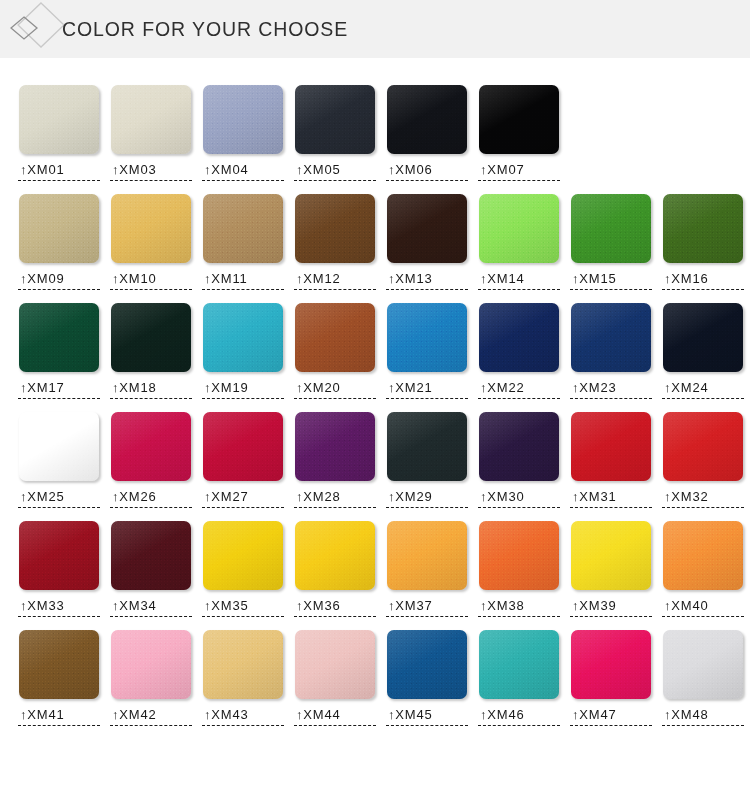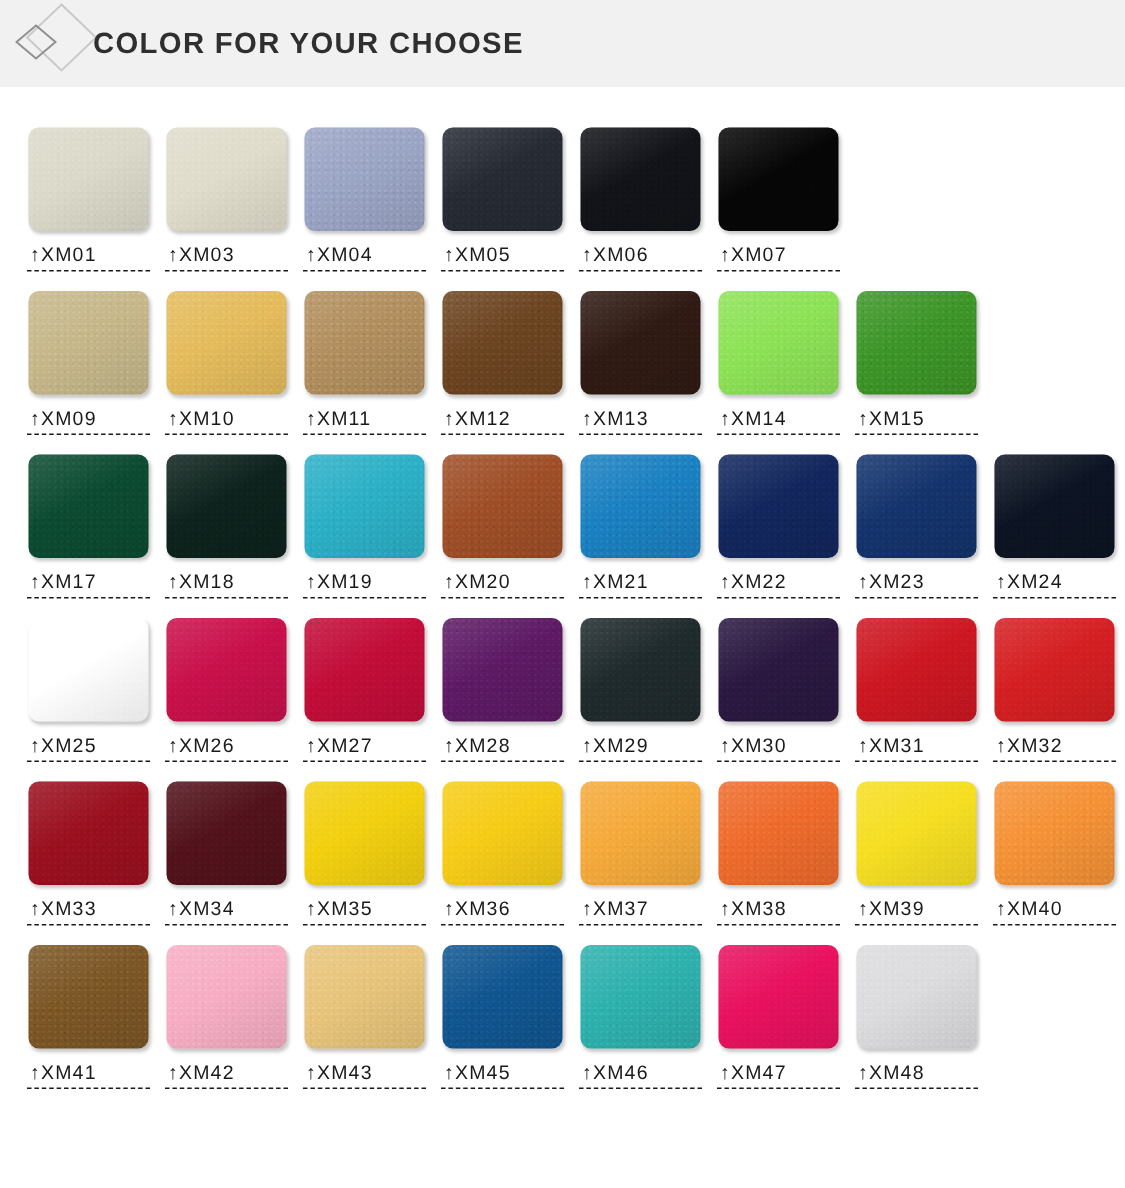--- a/index.html
+++ b/index.html
@@ -37,21 +37,21 @@
     pointer-events: none;
   }
 
   .header-title {
     position: absolute;
     left: 62px;
     top: 0;
     height: 58px;
     line-height: 58px;
     font-size: 19.5px;
-    font-weight: bold;
+    font-weight: normal;
     letter-spacing: 0.9px;
     color: #2f2f2f;
     white-space: nowrap;
     font-family: "Liberation Sans", sans-serif;
     text-align: center;
   }
 
   
   .grid {
     position: relative;
@@ -188,20 +188,24 @@
         <div class="label">↑XM13</div>
       </div>
       <div class="cell">
         <div class="swatch" style="background-color: rgb(140, 226, 86);"></div>
         <div class="label">↑XM14</div>
       </div>
       <div class="cell">
         <div class="swatch" style="background-color: rgb(61, 148, 40);"></div>
         <div class="label">↑XM15</div>
       </div>
+      <div class="cell">
+        <div class="swatch" style="background-color: rgb(63, 107, 29);"></div>
+        <div class="label">↑XM16</div>
+      </div>
     </div>
 
     <div class="grid-row">
       <div class="cell">
         <div class="swatch" style="background-color: rgb(12, 74, 49);"></div>
         <div class="label">↑XM17</div>
       </div>
       <div class="cell">
         <div class="swatch" style="background-color: rgb(13, 34, 28);"></div>
         <div class="label">↑XM18</div>
@@ -309,20 +313,24 @@
       </div>
       <div class="cell">
         <div class="swatch" style="background-color: rgb(247, 173, 196);"></div>
         <div class="label">↑XM42</div>
       </div>
       <div class="cell">
         <div class="swatch" style="background-color: rgb(231, 196, 122);"></div>
         <div class="label">↑XM43</div>
       </div>
       <div class="cell">
+        <div class="swatch" style="background-color: rgb(238, 195, 192);"></div>
+        <div class="label">↑XM44</div>
+      </div>
+      <div class="cell">
         <div class="swatch" style="background-color: rgb(17, 85, 143);"></div>
         <div class="label">↑XM45</div>
       </div>
       <div class="cell">
         <div class="swatch" style="background-color: rgb(46, 176, 173);"></div>
         <div class="label">↑XM46</div>
       </div>
       <div class="cell">
         <div class="swatch" style="background-color: rgb(232, 17, 94);"></div>
         <div class="label">↑XM47</div>

